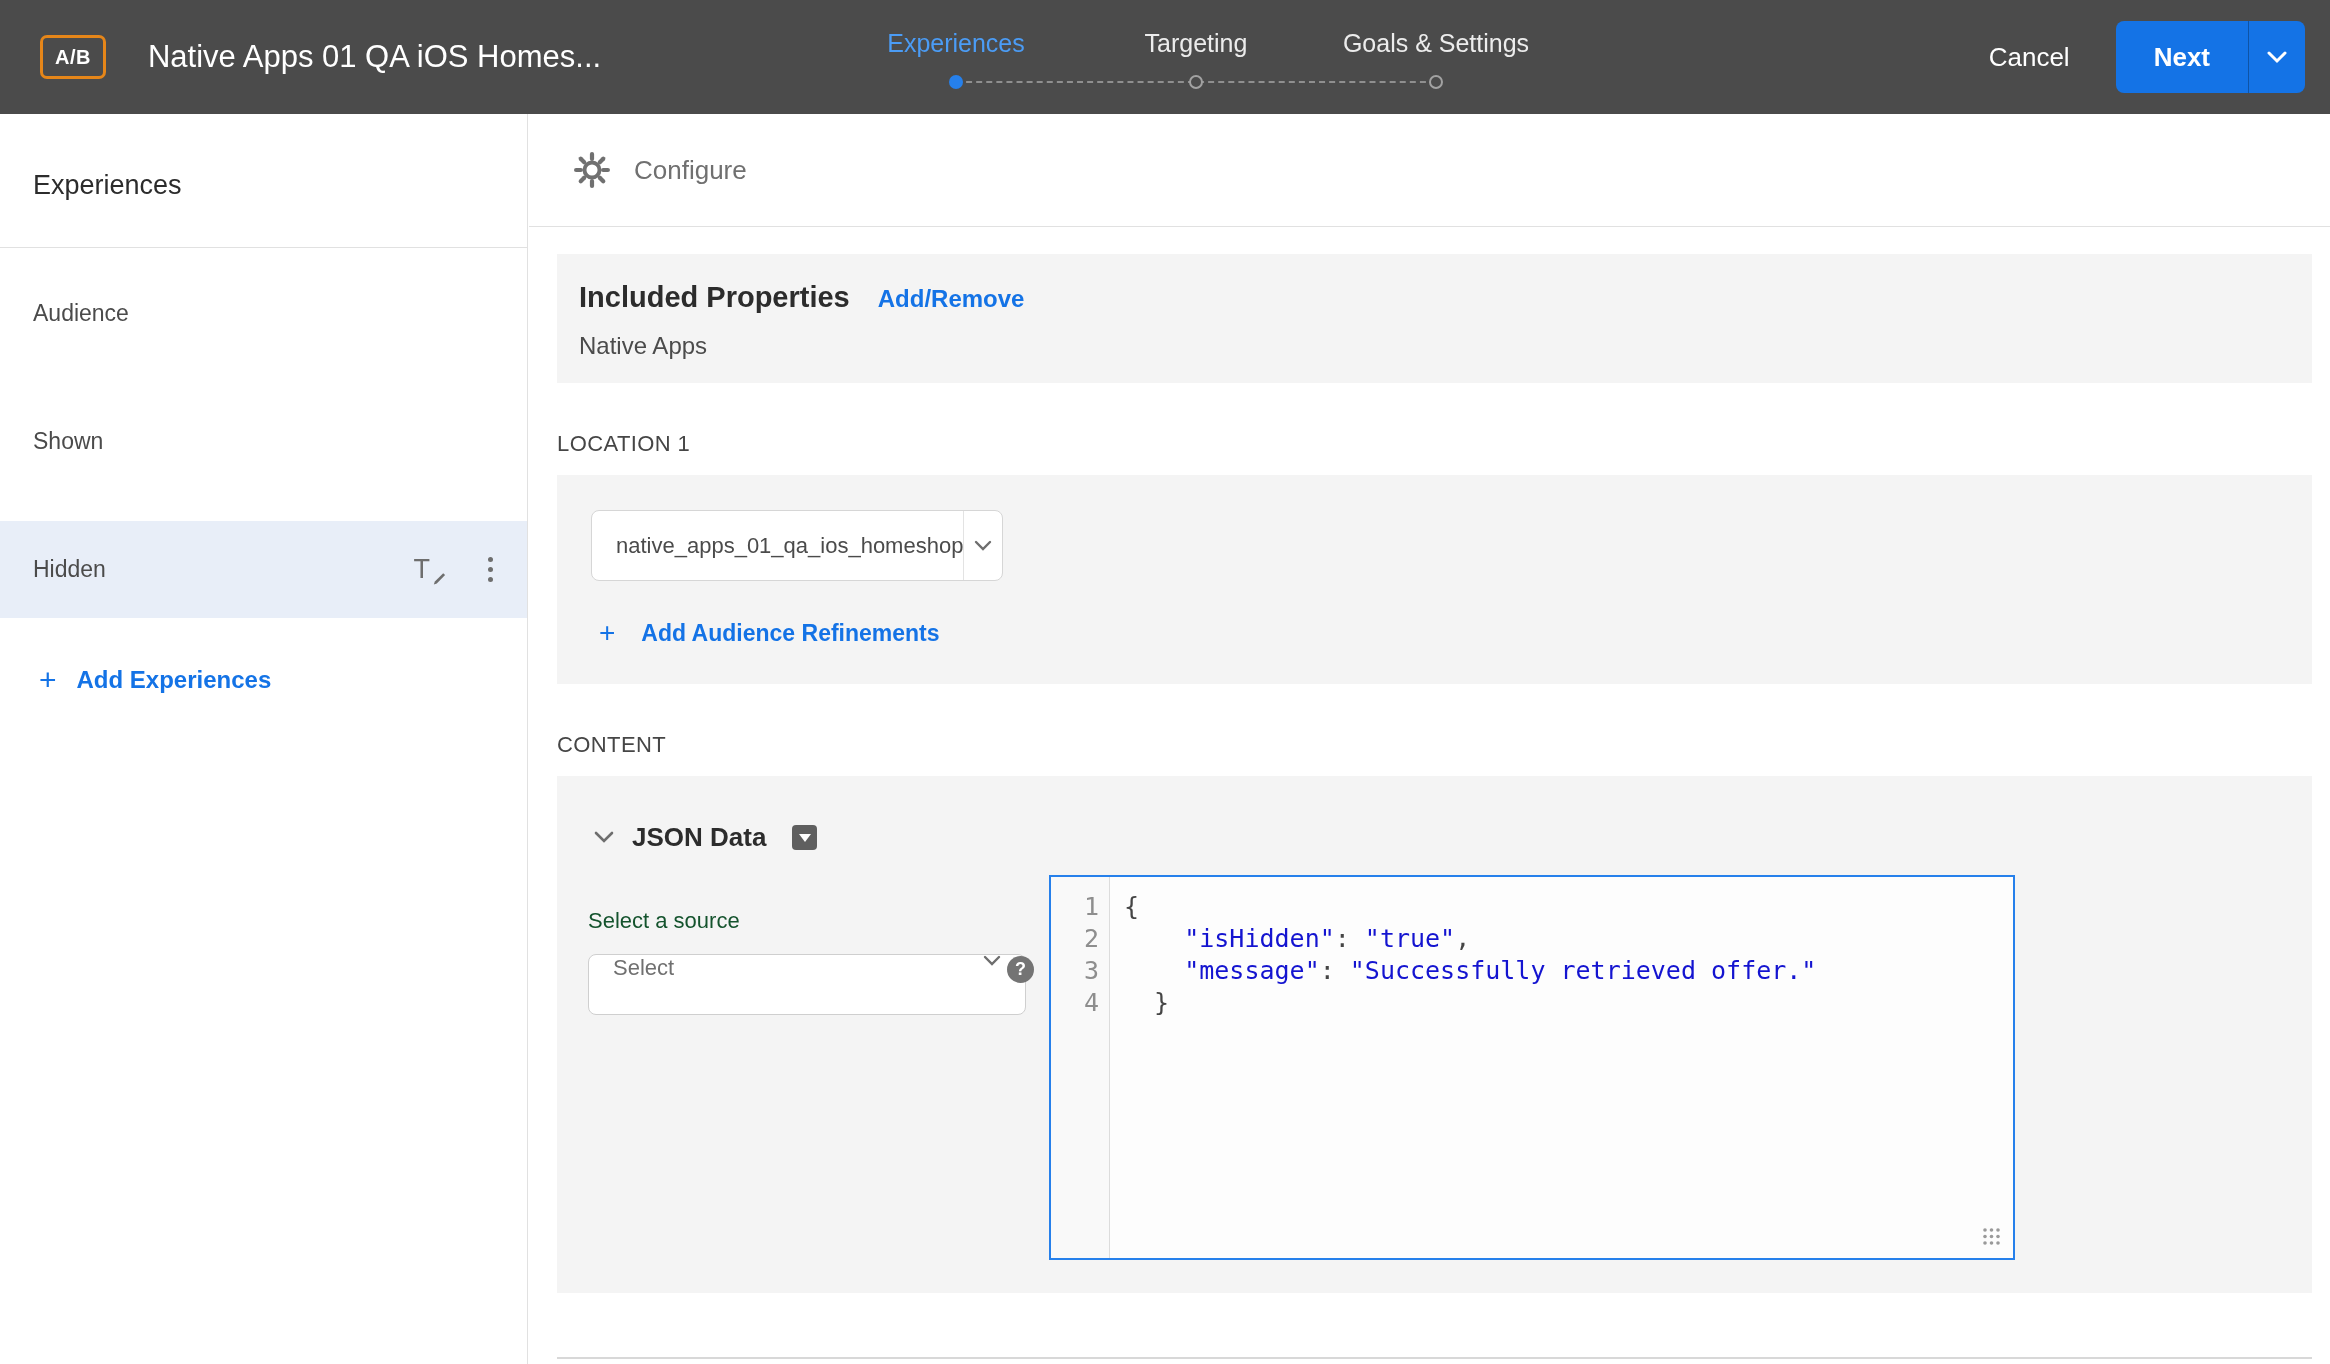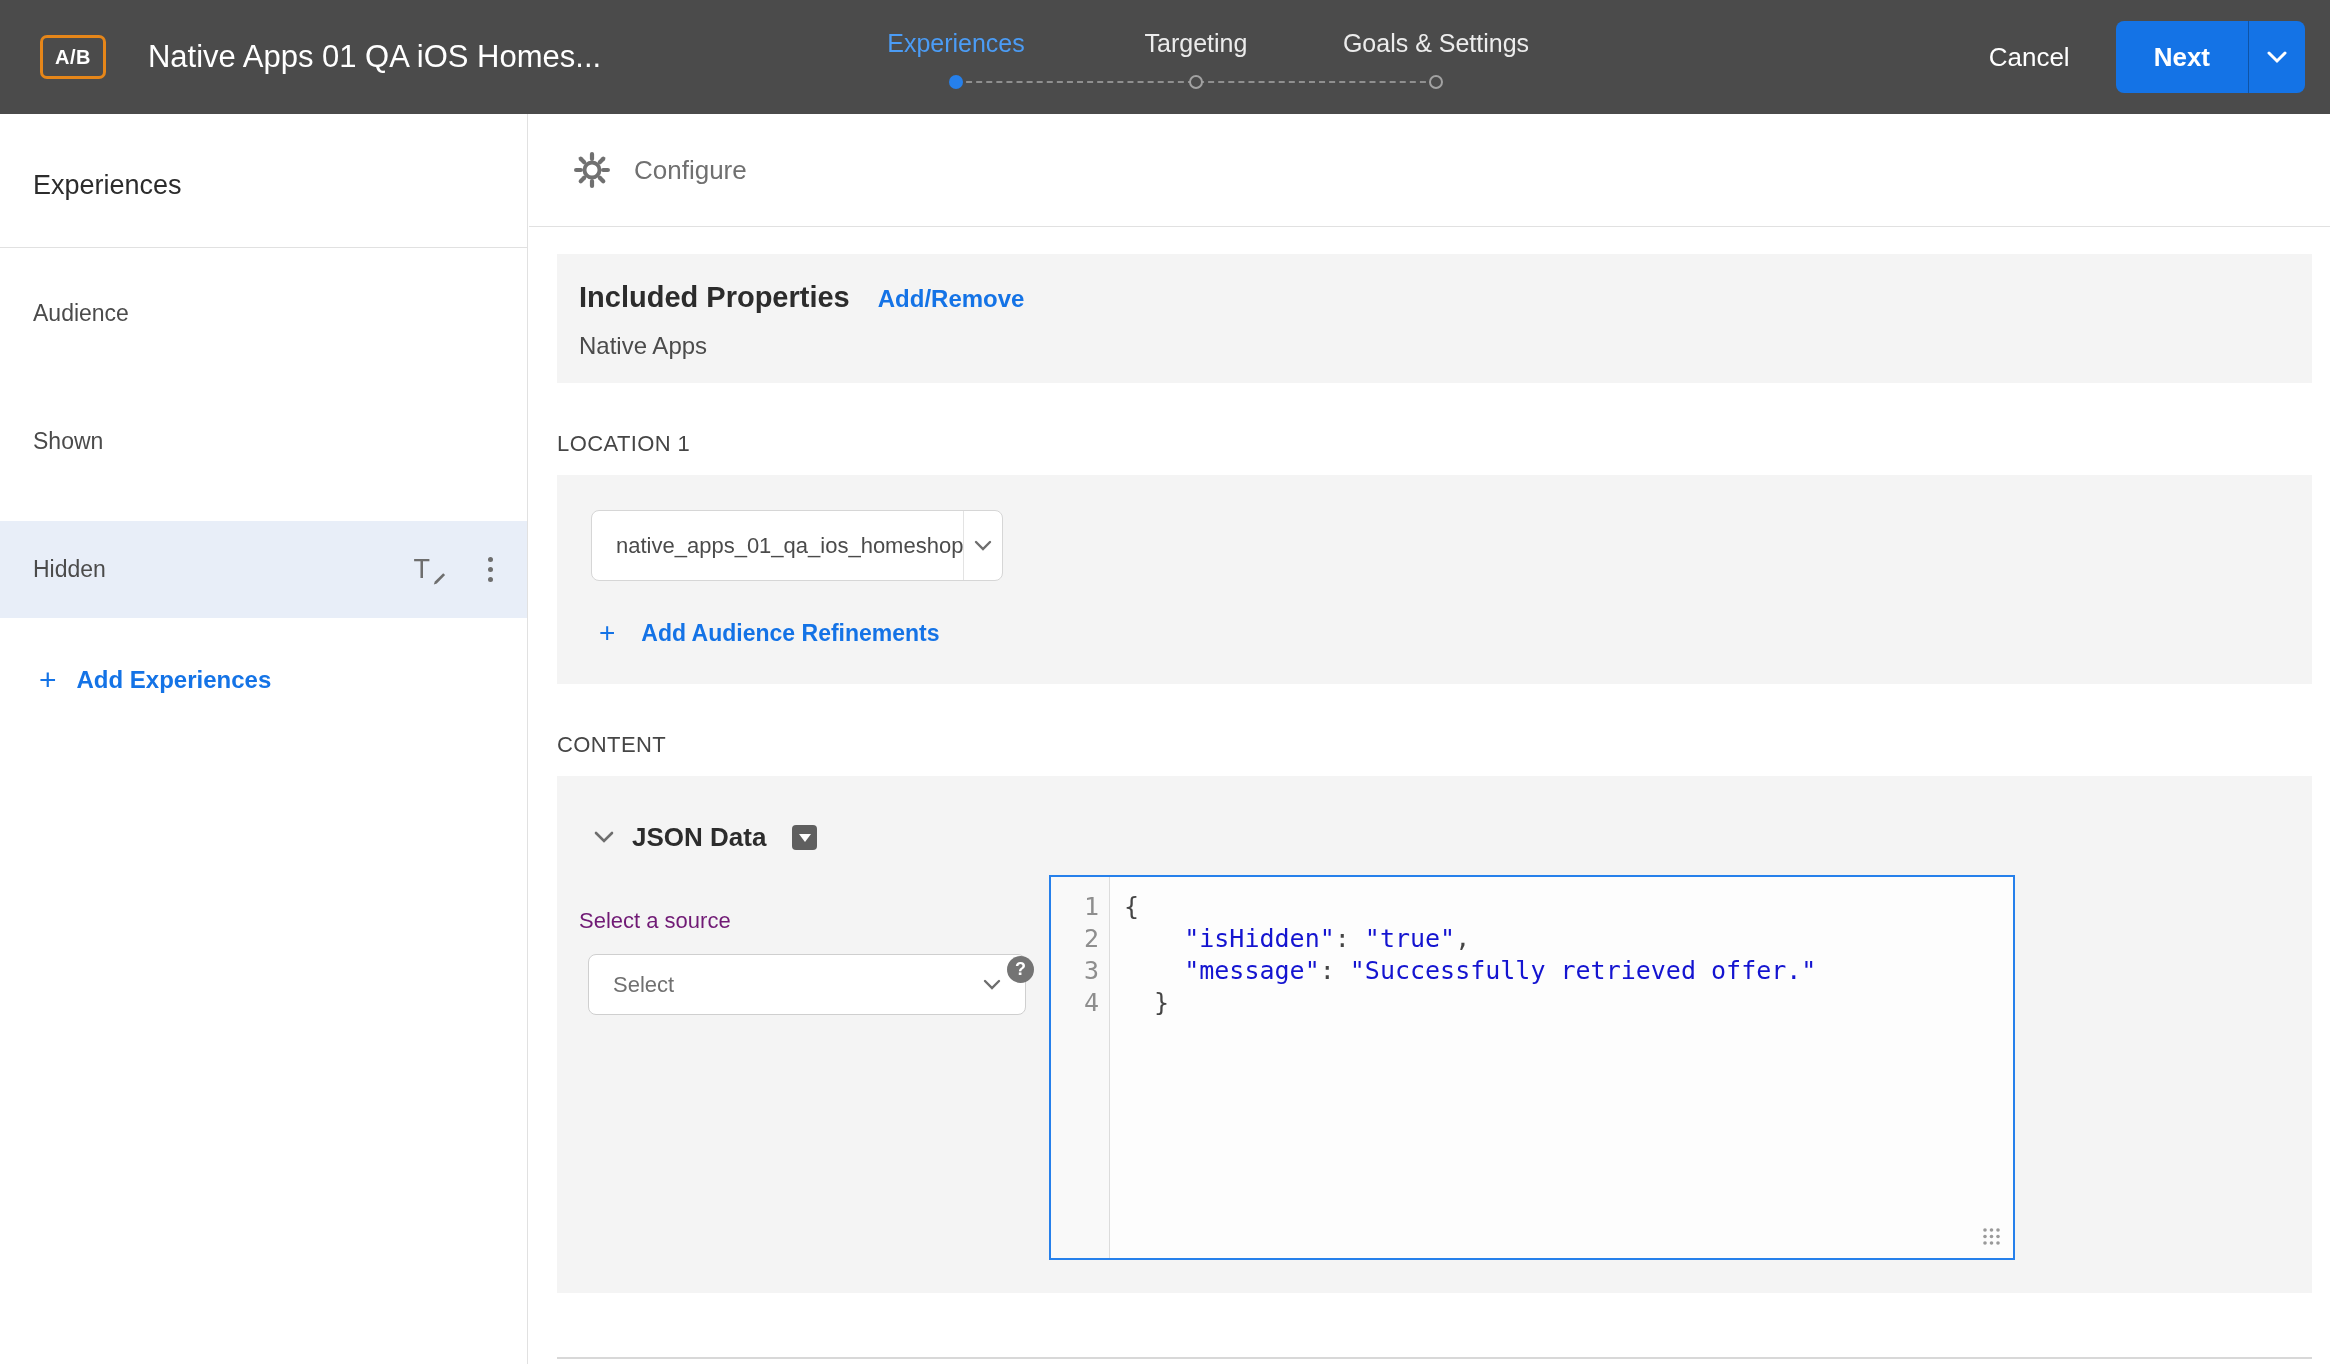--- a/index.html
+++ b/index.html
@@ -57,22 +57,22 @@
   .loc-dropdown{width:412px;height:71px;background:#fff;border:1px solid #d6d6d6;border-radius:8px;display:flex;align-items:stretch;box-sizing:border-box;cursor:pointer;overflow:hidden;}
   .loc-value{flex:1;display:flex;align-items:center;padding-left:24px;font-size:22px;color:#4b4b4b;white-space:nowrap;}
   .loc-caret{width:72px;display:flex;align-items:center;justify-content:center;border-left:1px solid #e3e3e3;}
   .add-refine{margin-top:38px;display:flex;align-items:center;gap:26px;color:#1473e6;font-size:23px;font-weight:700;cursor:pointer;padding-left:8px;}
   .add-refine .plus{font-size:28px;font-weight:400;line-height:1;}
   .panel-content{height:517px;box-sizing:border-box;position:relative;}
   .json-head{position:absolute;left:37px;top:46px;display:flex;align-items:center;gap:18px;}
   .json-title{font-size:26px;font-weight:700;color:#2c2c2c;}
   .dd-icon{width:25px;height:25px;background:#5f5f5f;border-radius:4px;display:flex;align-items:center;justify-content:center;margin-left:8px;cursor:pointer;}
   .dd-icon .tri{width:0;height:0;border-left:6px solid transparent;border-right:6px solid transparent;border-top:8px solid #fff;}
-  .source-label{position:absolute;left:22px;top:132px;font-size:22px;color:#701a75;}
-  .source-select{position:absolute;left:31px;top:178px;width:438px;height:61px;background:#fff;border:1px solid #cfcfcf;border-radius:8px;display:flex;align-items:center;justify-content:space-between;padding:0 24px;box-sizing:border-box;cursor:pointer;}
+  .source-label{position:absolute;left:31px;top:132px;font-size:22px;color:#14532d;}
+  .source-select{position:absolute;left:31px;top:178px;width:438px;height:61px;background:#fff;border:1px solid #cfcfcf;border-radius:8px;display:flex;align-items:flex-start;justify-content:space-between;padding:0 24px;box-sizing:border-box;cursor:pointer;}
   .source-select .ph{font-size:22px;color:#707070;}
   .help-icon{position:absolute;left:450px;top:180px;width:27px;height:27px;border-radius:50%;background:#747474;color:#fff;font-size:18px;font-weight:700;display:flex;align-items:center;justify-content:center;cursor:pointer;font-family:"Liberation Sans",sans-serif;}
   .code-editor{position:absolute;left:492px;top:99px;width:966px;height:385px;box-sizing:border-box;background:#fdfdfd;border:2px solid #2680eb;display:flex;font-family:"DejaVu Sans Mono",monospace;}
   .gutter{width:59px;box-sizing:border-box;border-right:1px solid #dcdcdc;background:#f9f9f9;padding-top:14px;text-align:right;flex:0 0 auto;}
   .gutter .ln{font-size:25px;line-height:32px;color:#8e8e8e;padding-right:10px;}
   .code-area{flex:1;padding:14px 0 0 14px;cursor:text;}
   .code-line{font-size:25px;line-height:32px;white-space:pre;}
   .tok-string{color:#1414d0;}
   .tok-punct{color:#454545;}
   .resize-grip{position:absolute;right:12px;bottom:12px;cursor:nwse-resize;}

